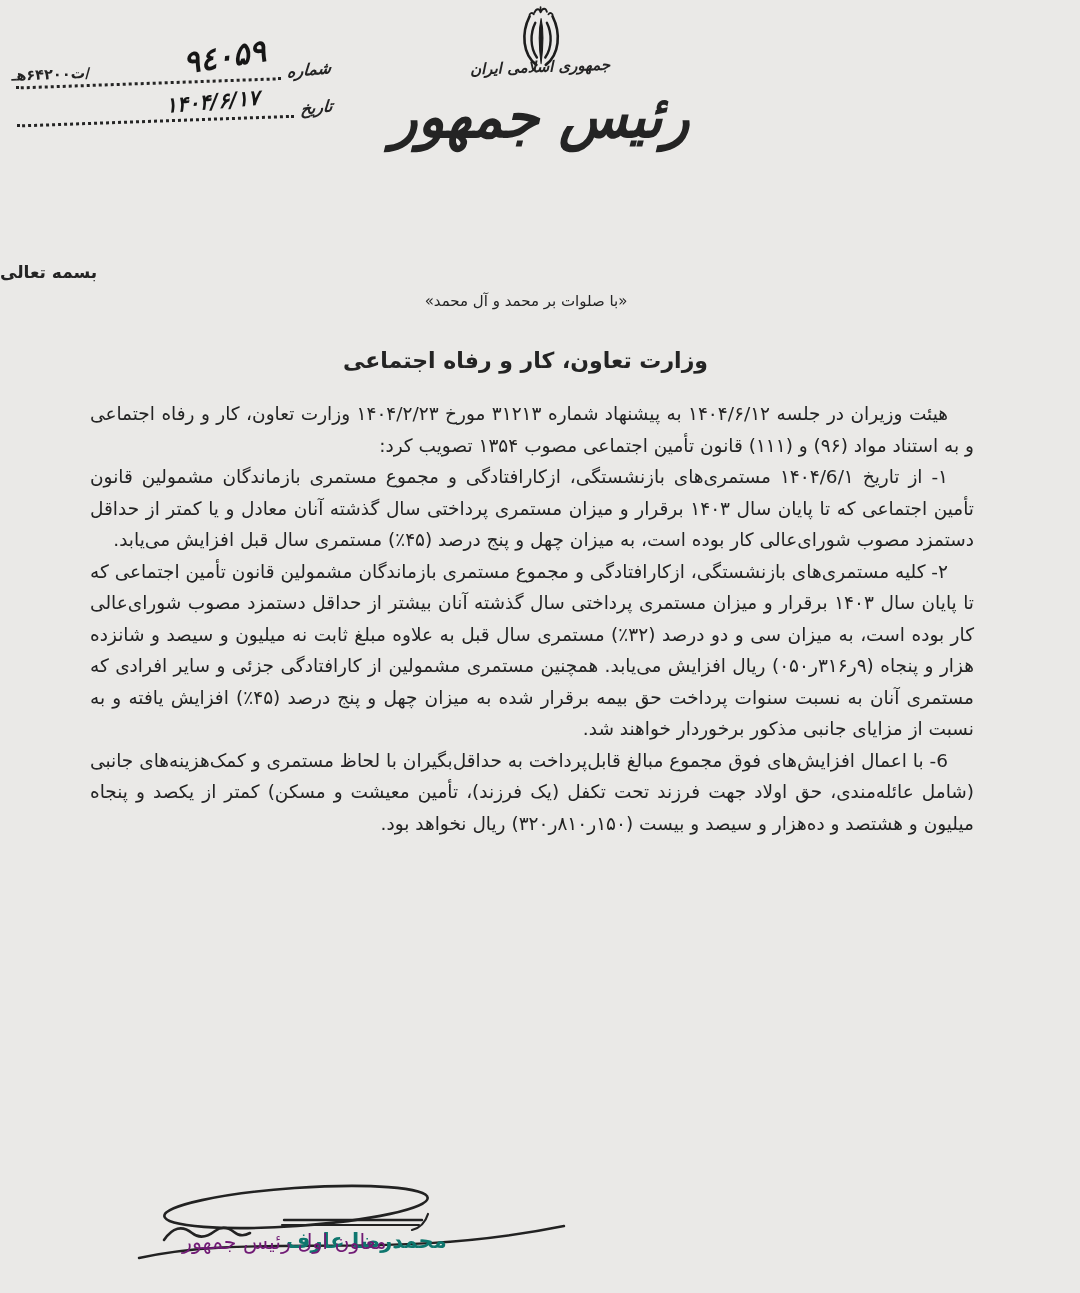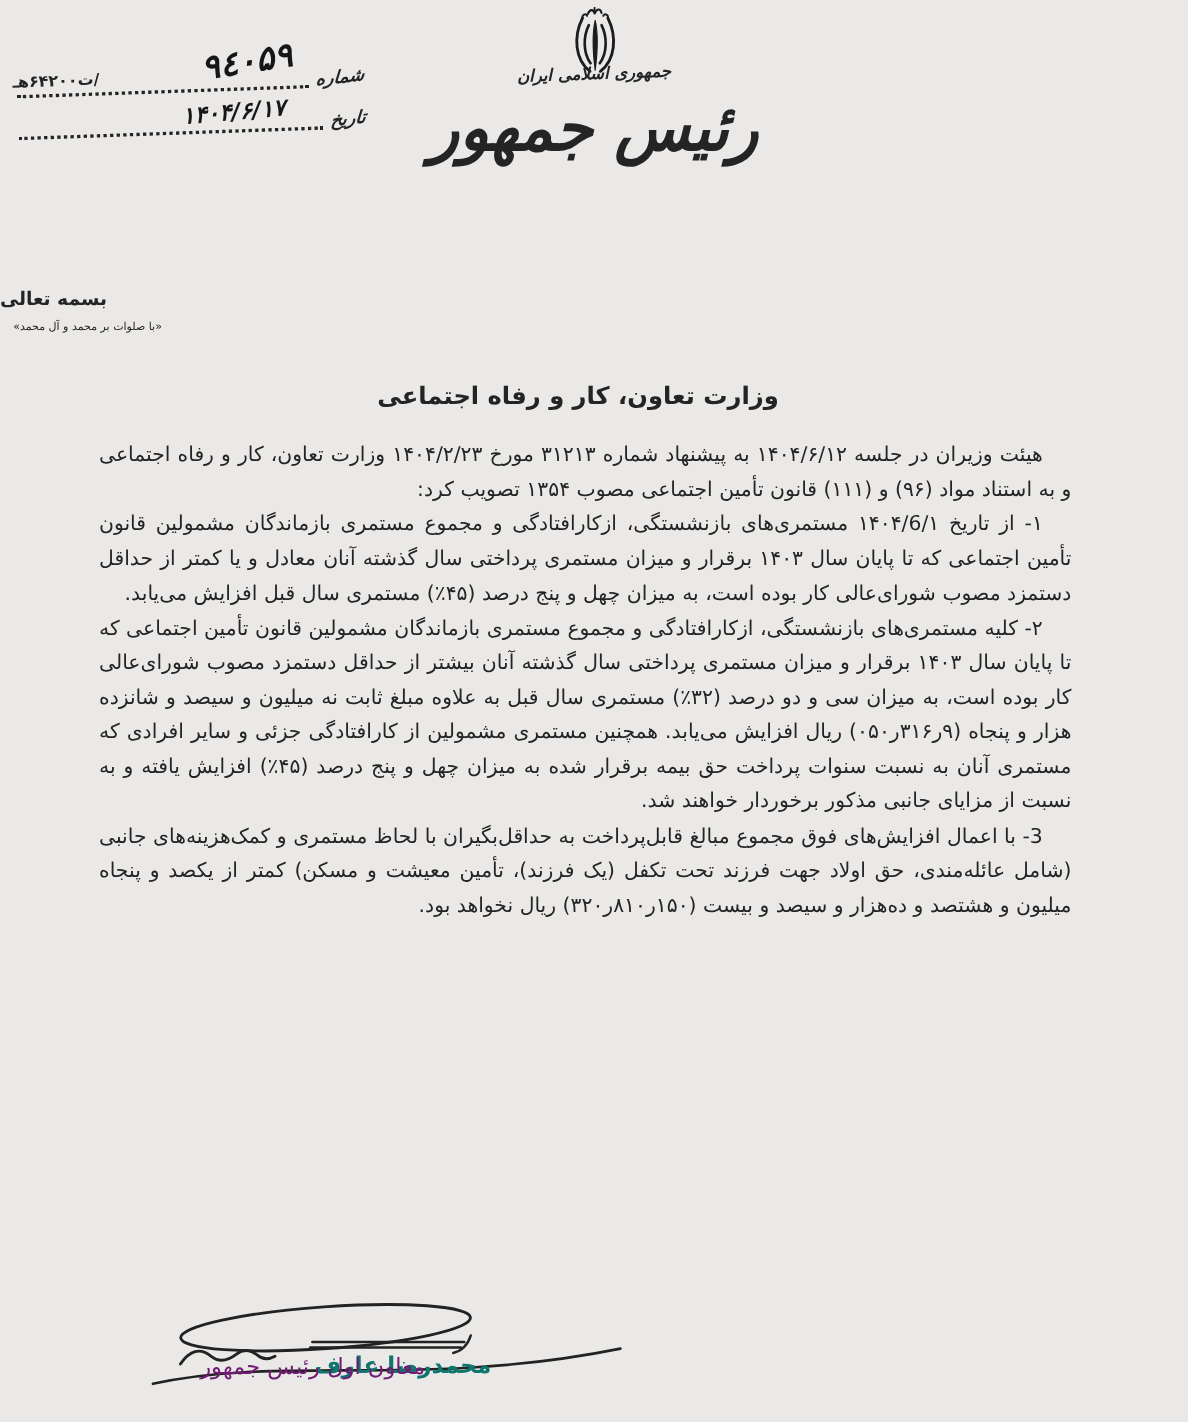--- a/index.html
+++ b/index.html
@@ -49,21 +49,21 @@
   }
   .code-suffix{
     position:absolute;left:-4px;bottom:3px;font-size:14.5px;font-weight:600;
   }
   .hand-date{
     position:absolute;right:34px;bottom:4px;font-size:21px;
     letter-spacing:2px;transform:rotate(-3deg);
   }
   
   .besmeh{position:absolute;top:262px;left:0;right:0;text-align:left;font-size:17px;font-weight:600;text-indent:40px;}
-  .salawat{position:absolute;top:292px;left:12px;right:0;text-align:left;font-size:10px;text-indent:40px;}
+  .salawat{position:absolute;top:292px;left:12px;right:0;text-align:center;font-size:15px;text-indent:40px;}
   
   .addressee{
     position:absolute;top:348px;right:372px;
     font-size:22px;font-weight:bold;white-space:nowrap;
   }
   
   .bodytext{
     position:absolute;top:398px;right:106px;left:90px;
     font-size:18.5px;line-height:31.5px;
     text-align:justify;
@@ -125,21 +125,21 @@
 
   <div class="besmeh">بسمه تعالی</div>
   <div class="salawat">«با صلوات بر محمد و آل محمد»</div>
 
   <div class="addressee">وزارت تعاون، کار و رفاه اجتماعی</div>
 
   <main class="bodytext">
     <p>هیئت وزیران در جلسه ۱۴۰۴/۶/۱۲ به پیشنهاد شماره ۳۱۲۱۳ مورخ ۱۴۰۴/۲/۲۳ وزارت تعاون، کار و رفاه اجتماعی و به استناد مواد (۹۶) و (۱۱۱) قانون تأمین اجتماعی مصوب ۱۳۵۴ تصویب کرد:</p>
     <p>۱- از تاریخ ۱۴۰۴/6/۱ مستمری‌های بازنشستگی، ازکارافتادگی و مجموع مستمری بازماندگان مشمولین قانون تأمین اجتماعی که تا پایان سال ۱۴۰۳ برقرار و میزان مستمری پرداختی سال گذشته آنان معادل و یا کمتر از حداقل دستمزد مصوب شورای‌عالی کار بوده است، به میزان چهل و پنج درصد (۴۵٪) مستمری سال قبل افزایش می‌یابد.</p>
     <p>۲- کلیه مستمری‌های بازنشستگی، ازکارافتادگی و مجموع مستمری بازماندگان مشمولین قانون تأمین اجتماعی که تا پایان سال ۱۴۰۳ برقرار و میزان مستمری پرداختی سال گذشته آنان بیشتر از حداقل دستمزد مصوب شورای‌عالی کار بوده است، به میزان سی و دو درصد (۳۲٪) مستمری سال قبل به علاوه مبلغ ثابت نه میلیون و سیصد و شانزده هزار و پنجاه (۹ر۳۱۶ر۰۵۰) ریال افزایش می‌یابد. همچنین مستمری مشمولین از کارافتادگی جزئی و سایر افرادی که مستمری آنان به نسبت سنوات پرداخت حق بیمه برقرار شده به میزان چهل و پنج درصد (۴۵٪) افزایش یافته و به نسبت از مزایای جانبی مذکور برخوردار خواهند شد.</p>
-    <p>3- با اعمال افزایش‌های فوق مجموع مبالغ قابل‌پرداخت به حداقل‌بگیران با لحاظ مستمری و کمک‌هزینه‌های جانبی (شامل عائله‌مندی، حق اولاد جهت فرزند تحت تکفل (یک فرزند)، تأمین معیشت و مسکن) کمتر از یکصد و پنجاه میلیون و هشتصد و ده‌هزار و سیصد و بیست (۱۵۰ر۸۱۰ر۳۲۰) ریال نخواهد بود.</p>
+    <p>6- با اعمال افزایش‌های فوق مجموع مبالغ قابل‌پرداخت به حداقل‌بگیران با لحاظ مستمری و کمک‌هزینه‌های جانبی (شامل عائله‌مندی، حق اولاد جهت فرزند تحت تکفل (یک فرزند)، تأمین معیشت و مسکن) کمتر از یکصد و پنجاه میلیون و هشتصد و ده‌هزار و سیصد و بیست (۱۵۰ر۸۱۰ر۳۲۰) ریال نخواهد بود.</p>
   </main>
 
   <div class="signature">
     <svg width="438" height="118" viewBox="0 0 438 118" fill="none" stroke="#222" stroke-linecap="round">
       <ellipse cx="160" cy="31" rx="132" ry="19" stroke-width="2.6" transform="rotate(-4 160 31)"></ellipse>
       <path d="M148,44 H286" stroke-width="2.4"></path>
       <path d="M146,49 H283" stroke-width="2.2"></path>
       <path d="M292,38 q-4,13 -16,16" stroke-width="2.2"></path>
       <path d="M28,64 q13,-19 28,-7 q10,8 23,-2 q9,-7 19,1 q7,6 16,1" stroke-width="2.6"></path>
       <path d="M3,82 C120,56 250,86 428,50" stroke-width="2.4"></path>

